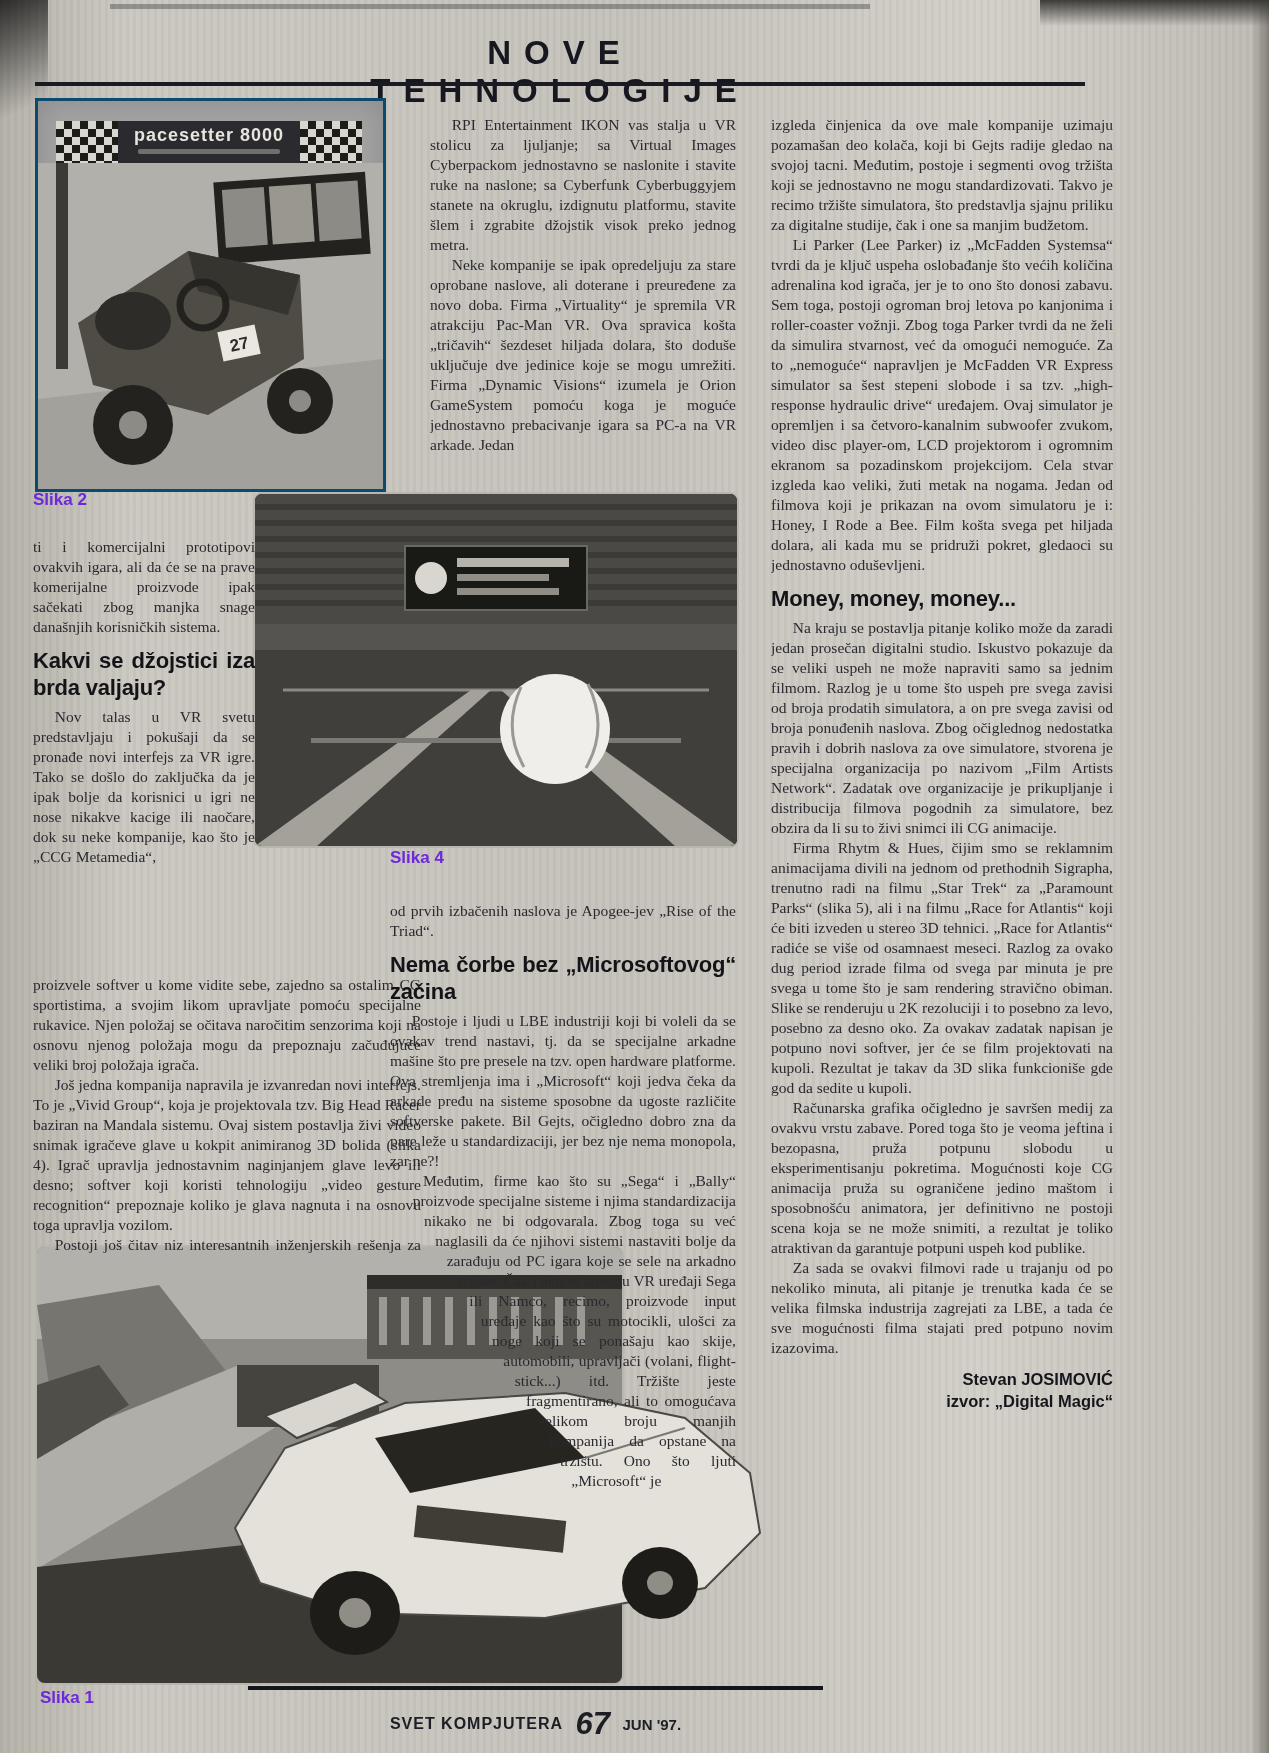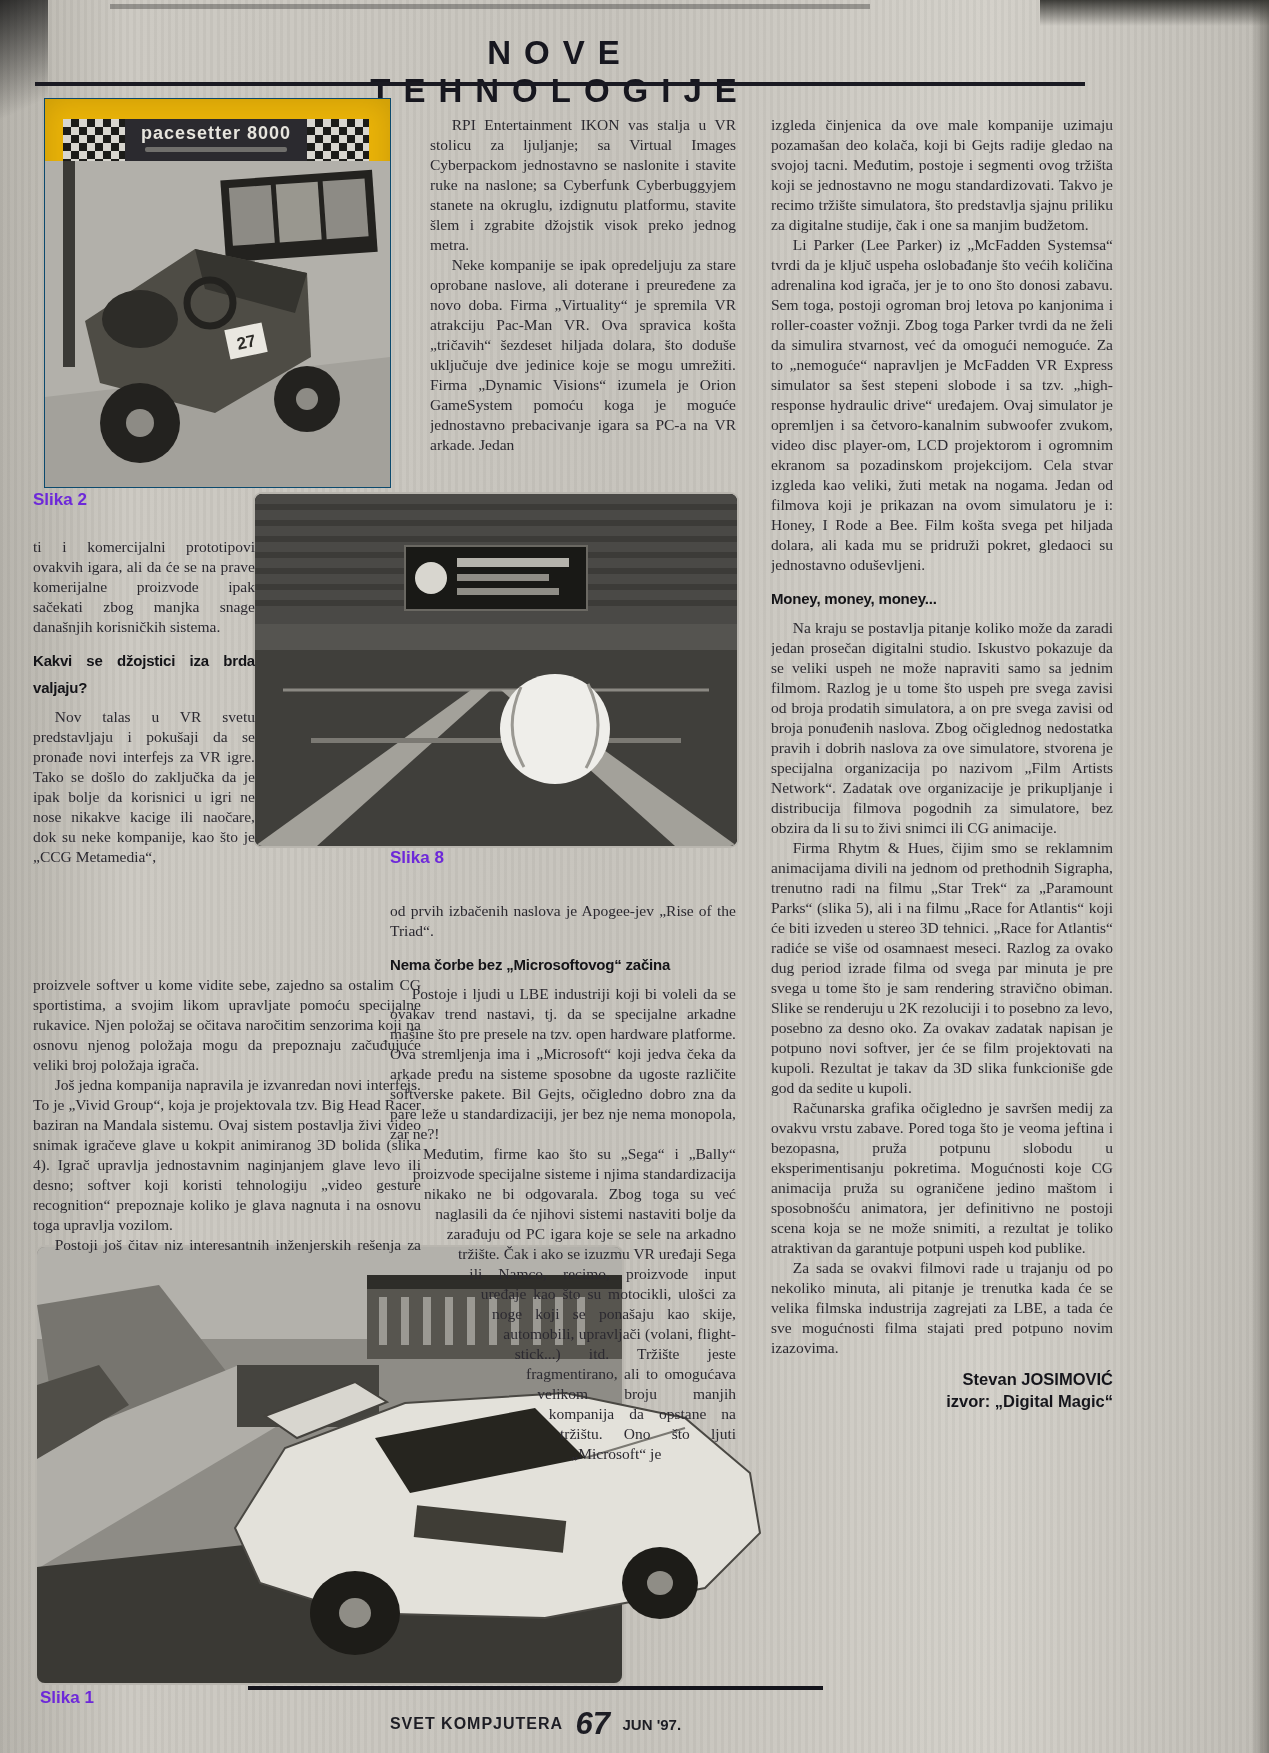--- a/index.html
+++ b/index.html
@@ -22,30 +22,30 @@
     background:linear-gradient(90deg,rgba(0,0,0,0),rgba(60,58,52,.45));}
   
   .header-title{position:absolute;left:320px;top:34px;width:480px;text-align:center;
     font-family:"Liberation Sans",sans-serif;font-weight:bold;font-size:33px;
     letter-spacing:13px;color:#17171f;}
   .header-rule{position:absolute;left:35px;top:82px;width:1050px;height:4px;background:#1a1a22;}
   
   .flow{position:absolute;overflow:hidden;text-align:justify;font-size:15.5px;line-height:20px;margin-top:17px;}
   .flow p{margin:0;}
   .flow p.ind{text-indent:1.4em;}
-  h2{font-family:"Liberation Sans",sans-serif;font-weight:bold;font-size:15px;line-height:27px;
+  h2{font-family:"Liberation Sans",sans-serif;font-weight:bold;font-size:22px;line-height:27px;
      margin:10px 0 6px 0;color:#141418;letter-spacing:-0.2px;}
   .caption{position:absolute;font-family:"Liberation Sans",sans-serif;font-weight:bold;
      font-size:17px;color:#6d28d9;}
   .signature{margin-top:10px;text-align:right;font-family:"Liberation Sans",sans-serif;
      font-weight:bold;font-size:16.5px;line-height:22px;color:#15151b;}
   
   .fig{position:absolute;overflow:hidden;}
-  .fig-slika2{left:44px;top:98px;width:345px;height:388px;background:#eab308;
-     border:1px solid #0c4a6e;box-shadow:inset 0 0 30px rgba(0,0,0,.15);}
+  .fig-slika2{left:35px;top:98px;width:345px;height:388px;background:#a3a3a3;
+     border:3px solid #0c4a6e;box-shadow:inset 0 0 30px rgba(0,0,0,.15);}
   .banner{position:absolute;left:18px;top:20px;width:306px;height:42px;display:flex;}
   .checker{width:62px;height:100%;
      background:repeating-conic-gradient(#1c1c19 0% 25%, #d8d6cf 0% 50%) 0 0/16px 16px;}
   .banner-center{flex:1;background:#2b2a2f;color:#e7e5de;text-align:center;
      font-family:"Liberation Sans",sans-serif;}
   .banner-title{font-size:18px;font-weight:bold;letter-spacing:1px;padding-top:4px;}
   .banner-subtitle-bar{margin:3px auto 0;width:78%;height:5px;background:#8f8d86;opacity:.7;
      border-radius:2px;}
   .fig-slika3{left:253px;top:492px;width:482px;height:352px;background:#37363
 3;border-radius:9px;border:2px solid #b9b6af;}
@@ -150,21 +150,21 @@
       <rect y="156" width="482" height="196" fill="#403f3b"></rect>
       <line x1="28" y1="196" x2="454" y2="196" stroke="#8b8983" stroke-width="3"></line>
       <polygon points="0,352 62,352 236,196 216,196" fill="#a3a19a"></polygon>
       <polygon points="482,352 420,352 246,196 266,196" fill="#a3a19a"></polygon>
       <rect x="56" y="244" width="370" height="5" fill="#7b7973"></rect>
       <circle cx="300" cy="235" r="55" fill="#efeeea"></circle>
       <path d="M 266,193 q -19,42 3,80" stroke="#9a9892" fill="none" stroke-width="3"></path>
       <path d="M 333,190 q 21,44 -2,84" stroke="#9a9892" fill="none" stroke-width="3"></path>
     </svg>
   </div>
-  <div class="caption" style="left:390px;top:848px;">Slika 8</div>
+  <div class="caption" style="left:390px;top:848px;">Slika 4</div>
 
   <div class="flow z3" style="left:390px;top:884px;width:346px;height:778px;">
     <p>od prvih izbačenih naslova je Apogee-jev „Rise of the Triad“.</p>
     <h2>Nema čorbe bez „Microsoftovog“ začina</h2>
     <p class="ind">Postoje i ljudi u LBE industriji koji bi voleli da se ovakav trend nastavi, tj. da se specijalne arkadne mašine što pre presele na tzv. open hardware platforme. Ova stremljenja ima i „Microsoft“ koji jedva čeka da arkade pređu na sisteme sposobne da ugoste različite softverske pakete. Bil Gejts, očigledno dobro zna da pare leže u standardizaciji, jer bez nje nema monopola, zar ne?!</p>
     <p class="ind"><span class="car-wedge"></span><span>Međutim, firme kao što su „Sega“ i „Bally“ proizvode specijalne sisteme i njima standardizacija nikako ne bi odgovarala. Zbog toga su već naglasili da će njihovi sistemi nastaviti bolje da zarađuju od PC igara koje se sele na arkadno tržište. Čak i ako se izuzmu VR uređaji Sega ili Namco, recimo, proizvode input uređaje kao što su motocikli, ulošci za noge koji se ponašaju kao skije, automobili, upravljači (volani, flight-stick...) itd. Tržište jeste fragmentirano, ali to omogućava velikom broju manjih kompanija da opstane na tržištu. Ono što ljuti „Microsoft“ je</span></p>
   </div>
 
   <div class="flow z3" style="left:771px;top:98px;width:342px;height:1564px;">
     <p>izgleda činjenica da ove male kompanije uzimaju pozamašan deo kolača, koji bi Gejts radije gledao na svojoj tacni. Međutim, postoje i segmenti ovog tržišta koji se jednostavno ne mogu standardizovati. Takvo je recimo tržište simulatora, što predstavlja sjajnu priliku za digitalne studije, čak i one sa manjim budžetom.</p>

